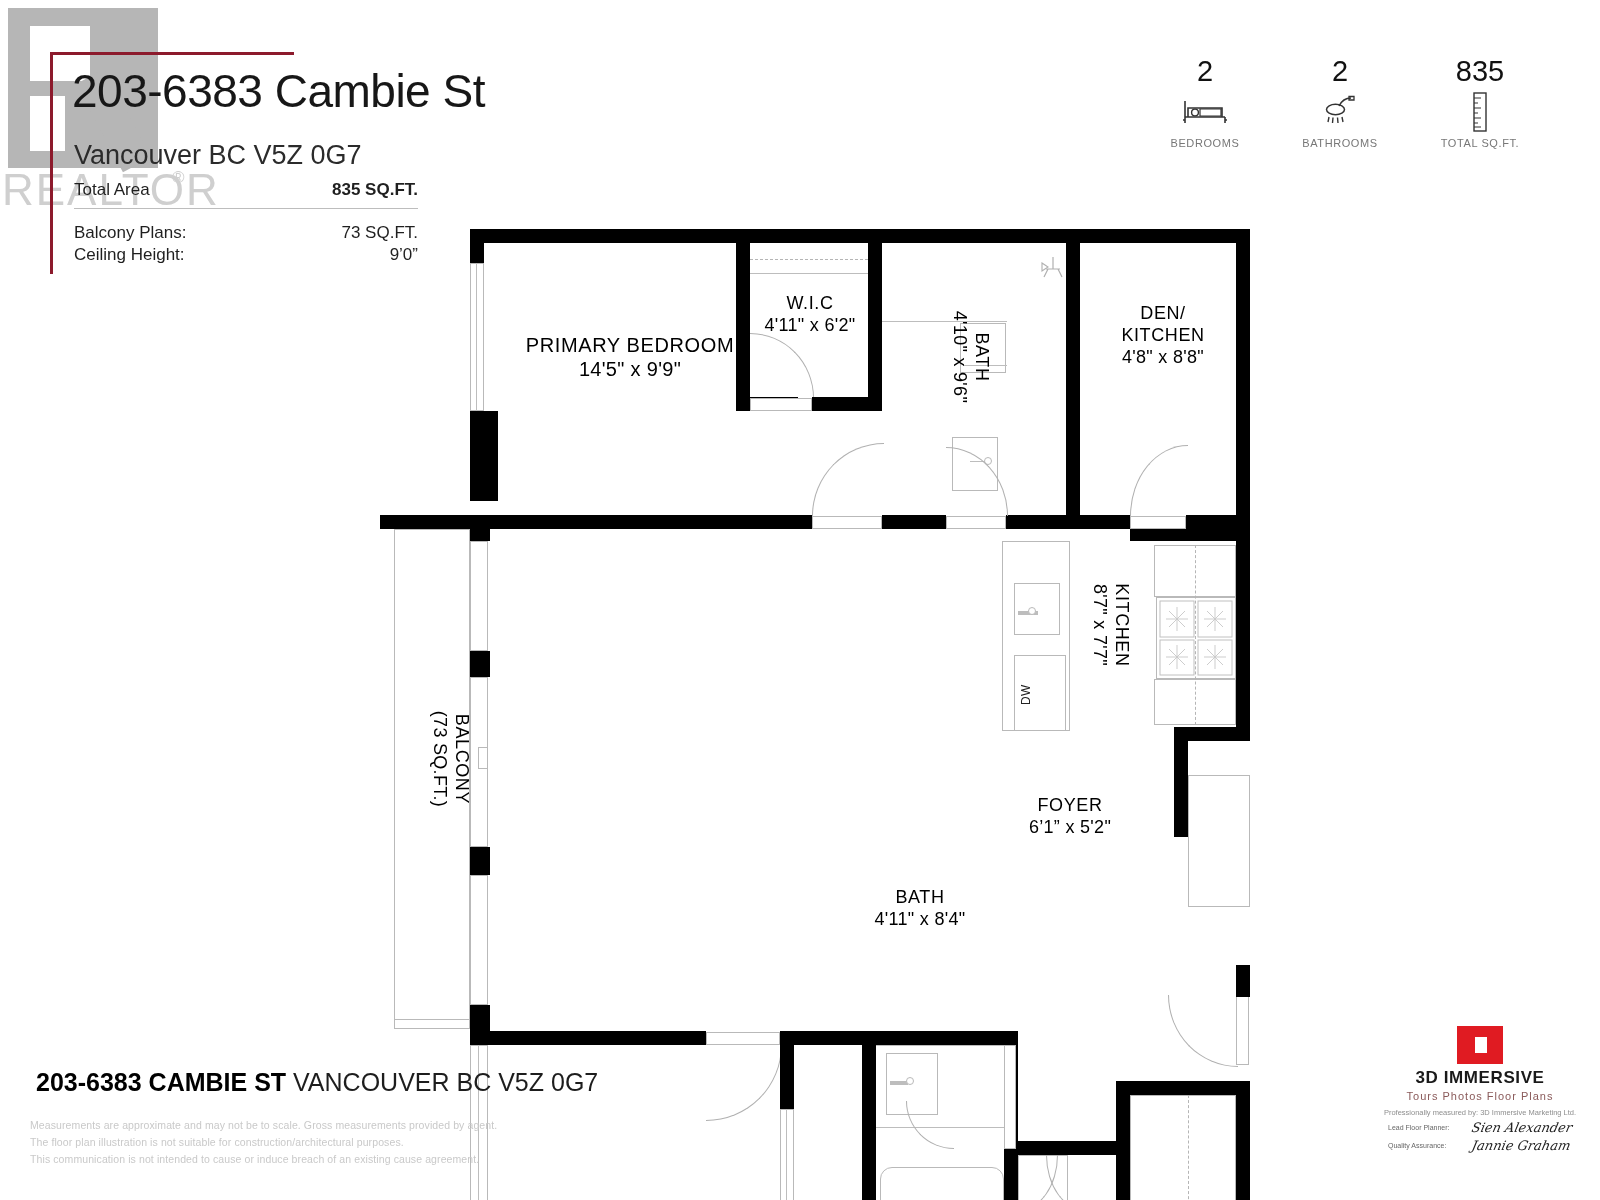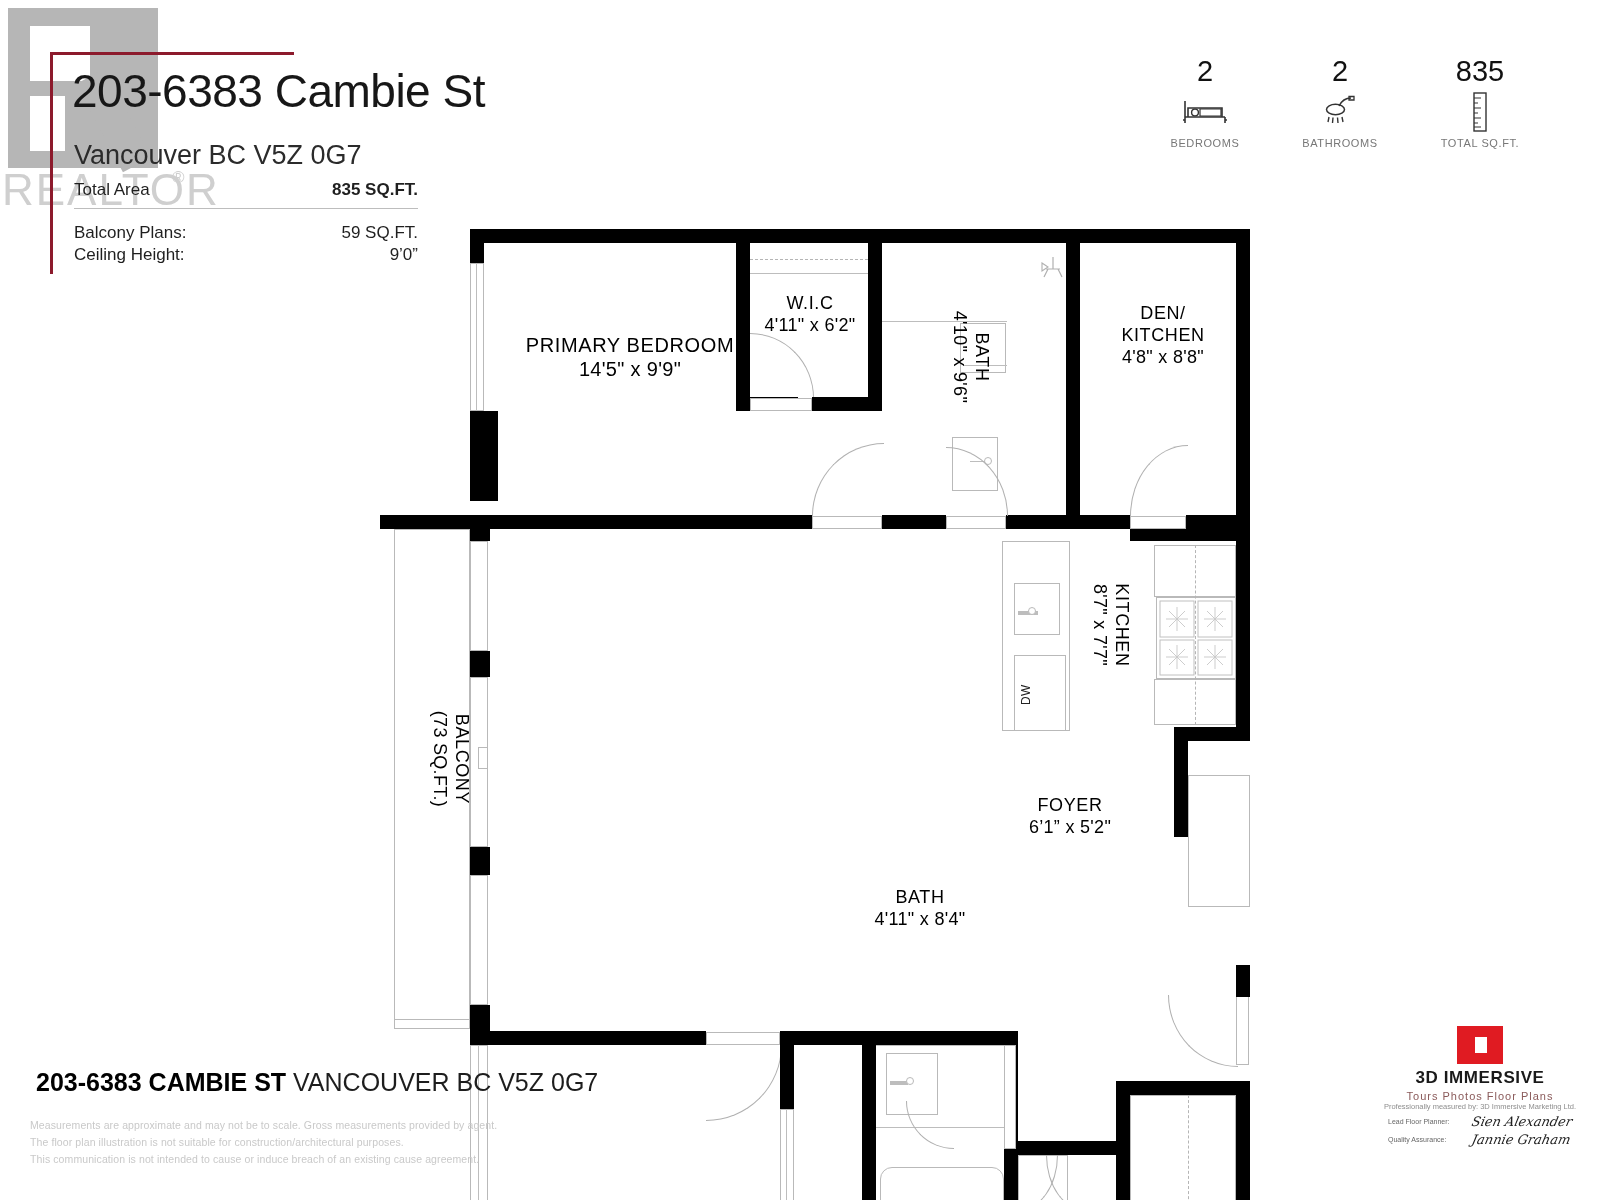--- a/index.html
+++ b/index.html
@@ -81,21 +81,21 @@
 
   
   #logo-block{position:absolute;left:1380px;top:1026px;width:200px;text-align:center;}
   #logo-mark{position:relative;width:46px;height:38px;margin:0 auto 4px auto;}
   #logo-mark .lm-a{position:absolute;left:0;top:0;width:18px;height:38px;background:#e01b22;}
   #logo-mark .lm-b{position:absolute;left:18px;top:0;width:28px;height:11px;background:#e01b22;}
   #logo-mark .lm-c{position:absolute;left:30px;top:11px;width:16px;height:27px;background:#e01b22;}
   #logo-mark .lm-d{position:absolute;left:18px;top:27px;width:12px;height:11px;background:#e01b22;}
   #logo-name{font-size:17px;font-weight:bold;letter-spacing:0.6px;color:#1a1a1a;}
   #logo-tag{font-size:11px;color:#8a5a5a;letter-spacing:1px;margin-top:2px;}
-  #logo-meas{font-size:7.5px;color:#8e8e8e;}
+  #logo-meas{font-size:7.5px;color:#8e8e8e;margin-top:6px;}
   .sigrow{position:relative;height:15px;margin-top:3px;text-align:left;padding-left:8px;}
   .sigrow .sl{font-size:7px;color:#666;position:absolute;left:8px;top:4px;}
   .sigrow .sv{font-size:13px;color:#222;position:absolute;left:92px;top:0;
        font-family:"DejaVu Serif",serif;font-style:italic;transform:skewX(-12deg);}
 </style>
 </head>
 <body>
 
 <div id="realtor-watermark">
   <div class="rmark-r"></div>
@@ -110,21 +110,21 @@
 <div id="title-street">203-6383 Cambie St</div>
 <div id="title-city">Vancouver BC V5Z 0G7</div>
 
 <div class="hdr-row" id="row-total">
   <span class="lbl">Total Area</span>
   <span class="val">835 SQ.FT.</span>
 </div>
 <div id="hdr-divider"></div>
 <div class="hdr-row" id="row-balcony">
   <span class="lbl">Balcony Plans:</span>
-  <span class="val">59 SQ.FT.</span>
+  <span class="val">73 SQ.FT.</span>
 </div>
 <div class="hdr-row" id="row-ceiling">
   <span class="lbl">Ceiling Height:</span>
   <span class="val">9’0”</span>
 </div>
 
 <div id="stats">
 
   <div class="stat" id="stat-bedrooms">
     <div class="num">2</div>

